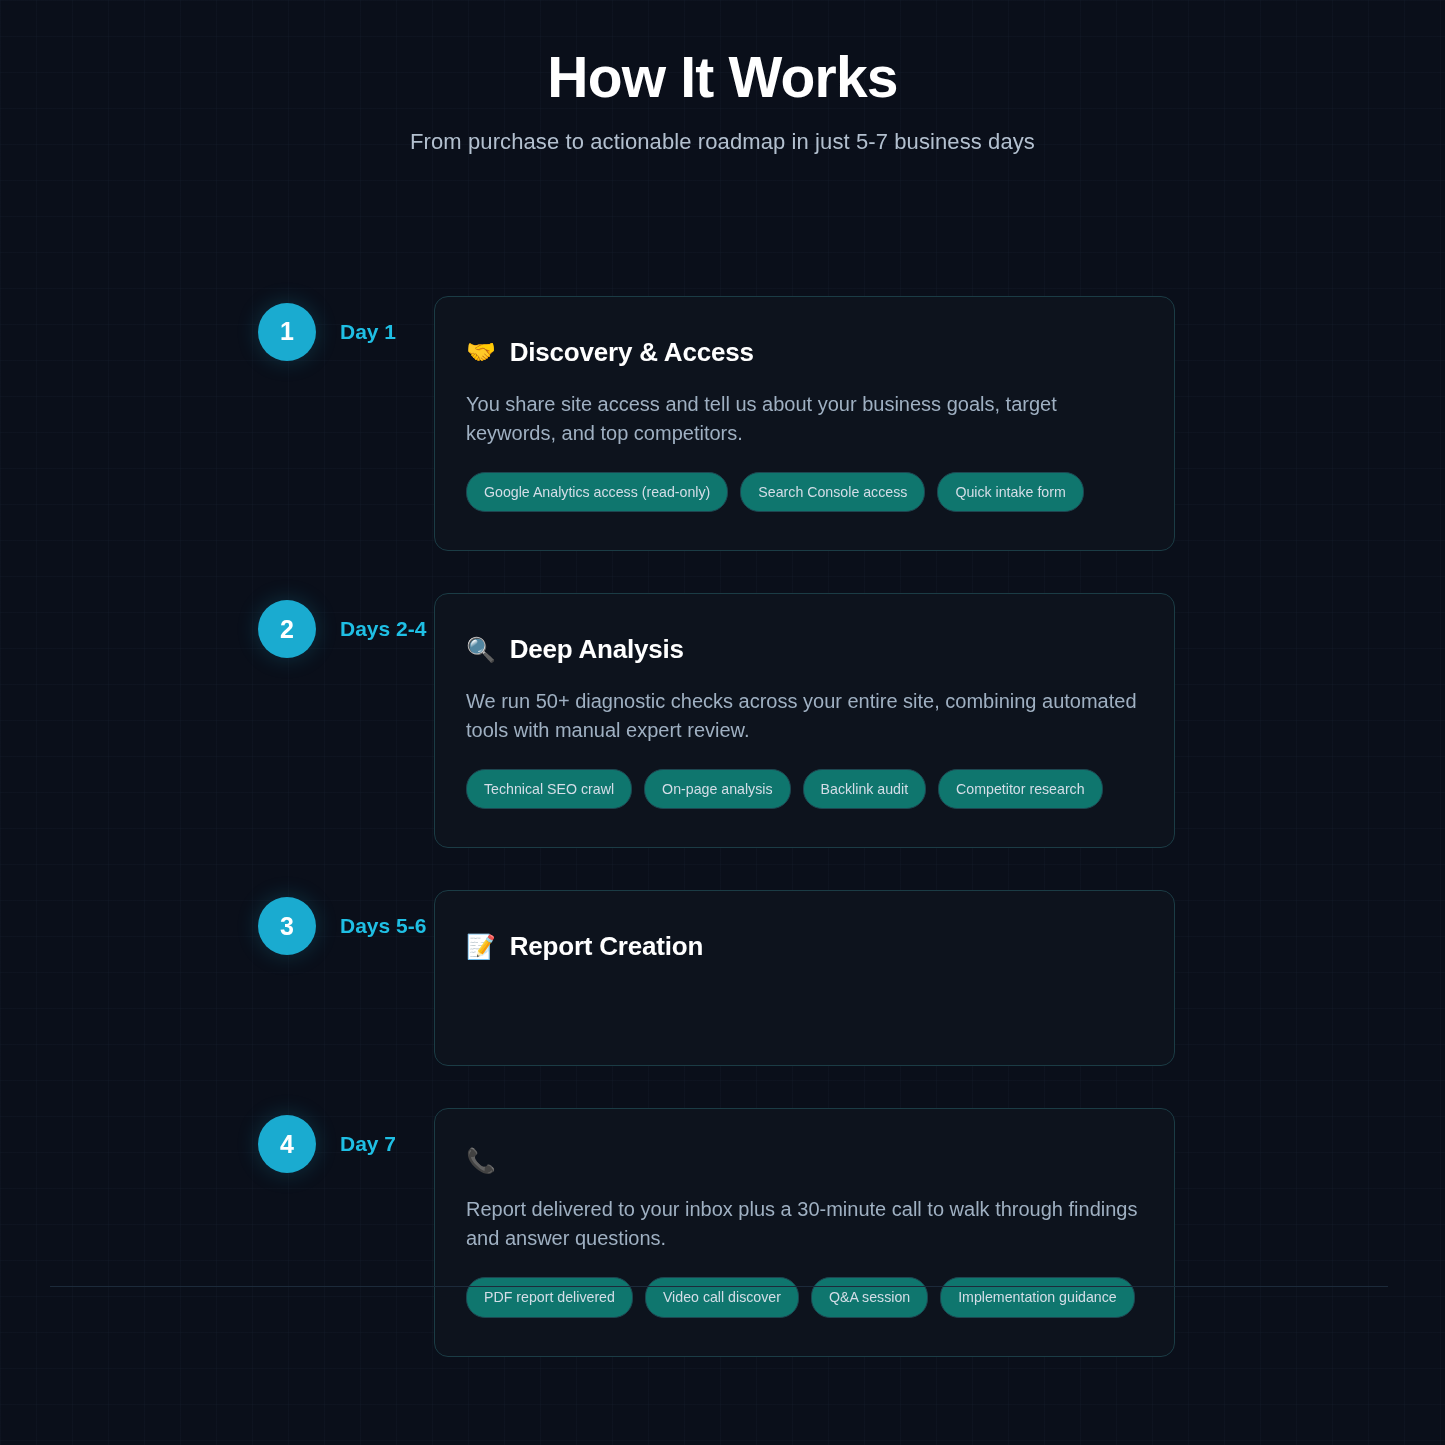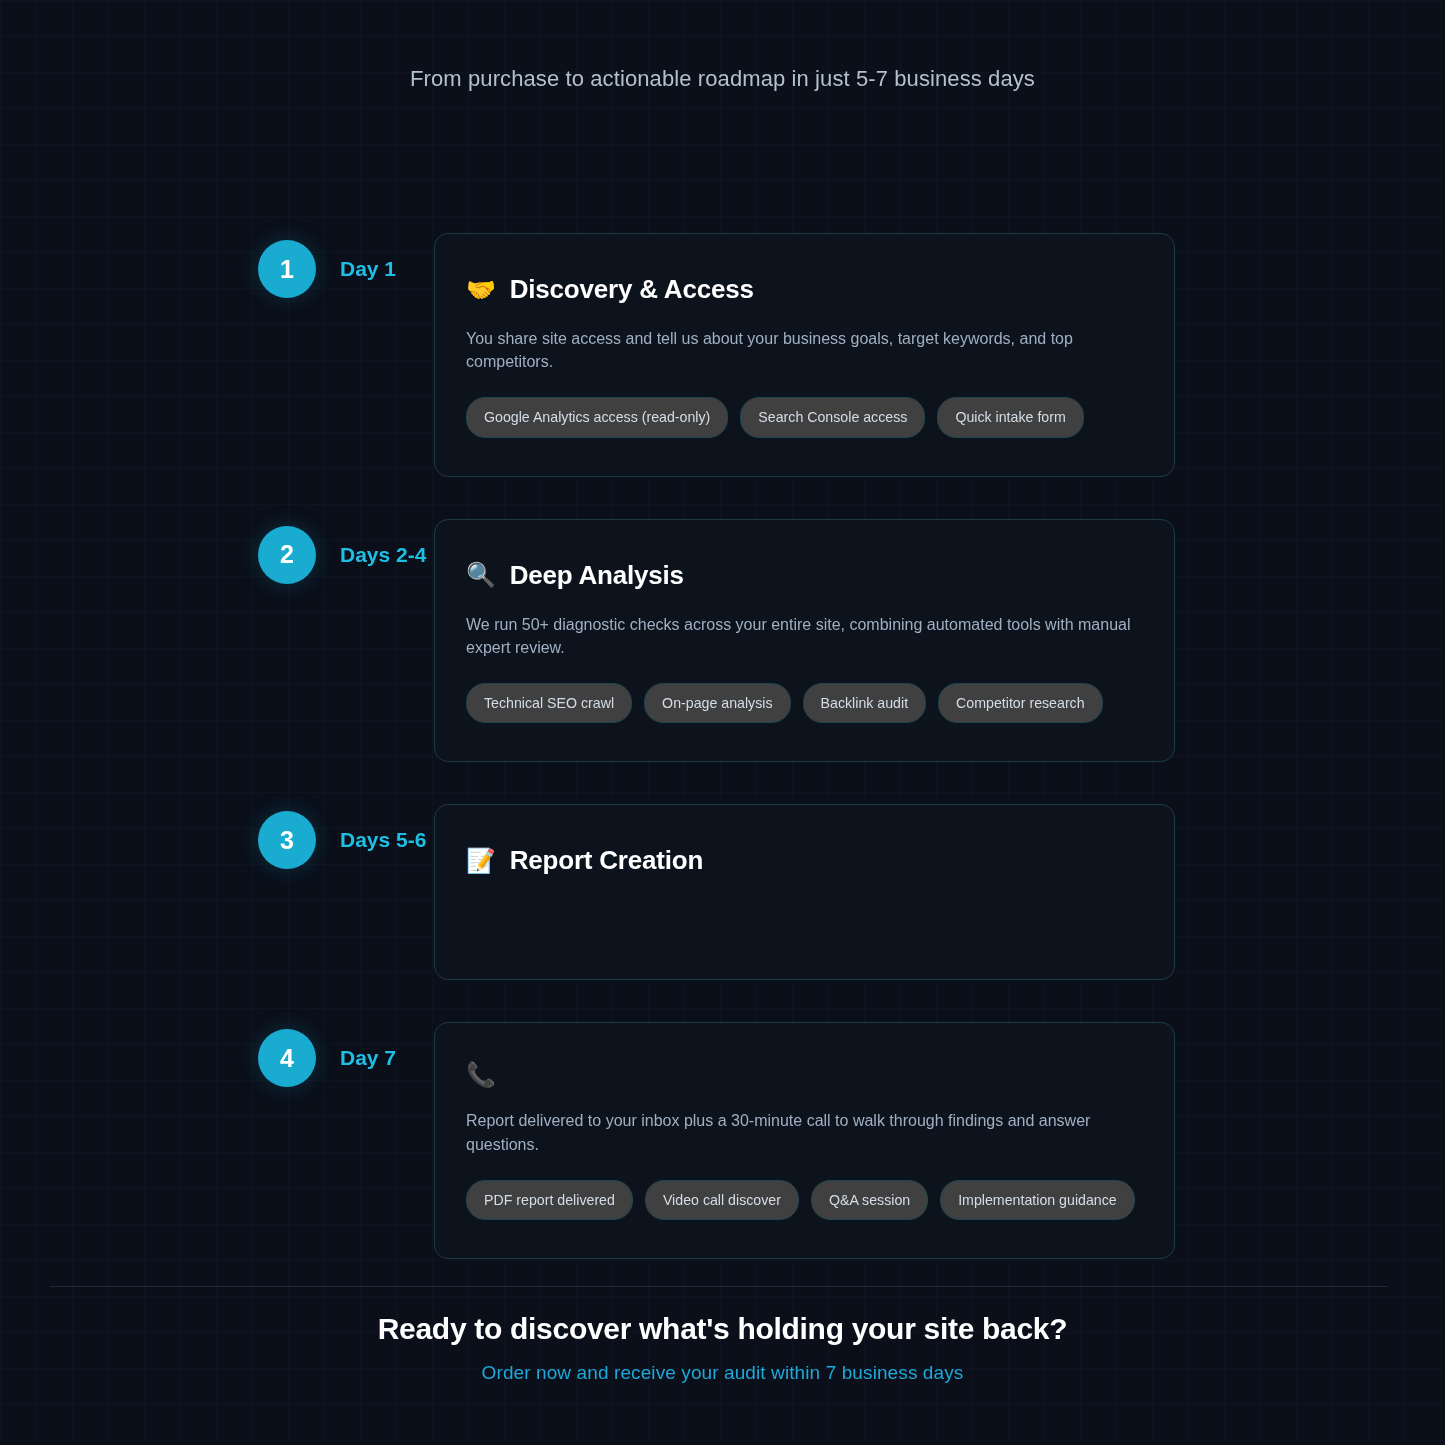--- a/index.html
+++ b/index.html
@@ -112,34 +112,34 @@
     letter-spacing: -0.2px;
   }
 
   .step-emoji {
     font-size: 24px;
     line-height: 1;
   }
 
   .step-desc {
     margin-top: 22px;
-    font-size: 16px;
+    font-size: 20px;
     color: #9fb0c2;
     line-height: 1.45;
   }
 
   .step-tags {
     margin-top: 24px;
     display: flex;
     flex-wrap: wrap;
     gap: 12px;
   }
 
   .tag {
-    background: #404040;
+    background: #0f766e;
     border: 1px solid #1d4650;
     border-radius: 19px;
     padding: 11px 17px;
     font-size: 14.2px;
     color: #d4dde7;
     white-space: nowrap;
     line-height: 1.15;
   }
 
   
@@ -173,20 +173,21 @@
     color: #1fa8d8;
     letter-spacing: 0.1px;
   }
 </style>
 </head>
 <body>
 
 <div class="page">
 
   <div class="header">
+    <h1 class="page-title">How It Works</h1>
     <p class="page-subtitle">From purchase to actionable roadmap in just 5-7 business days</p>
   </div>
 
   <div class="steps">
 
     <div class="step-row">
       <div class="step-marker">
         <div class="step-badge">1</div>
         <div class="step-day">Day 1</div>
       </div>
@@ -253,18 +254,14 @@
           <span class="tag">Q&amp;A session</span>
           <span class="tag">Implementation guidance</span>
         </div>
       </div>
     </div>
 
   </div>
 
   <div class="divider"></div>
 
-  <div class="cta">
-    <div class="cta-title">Ready to discover what's holding your site back?</div>
-    <div class="cta-sub">Order now and receive your audit within 7 business days</div>
-  </div>
 
 </div>
 
 </body></html>

